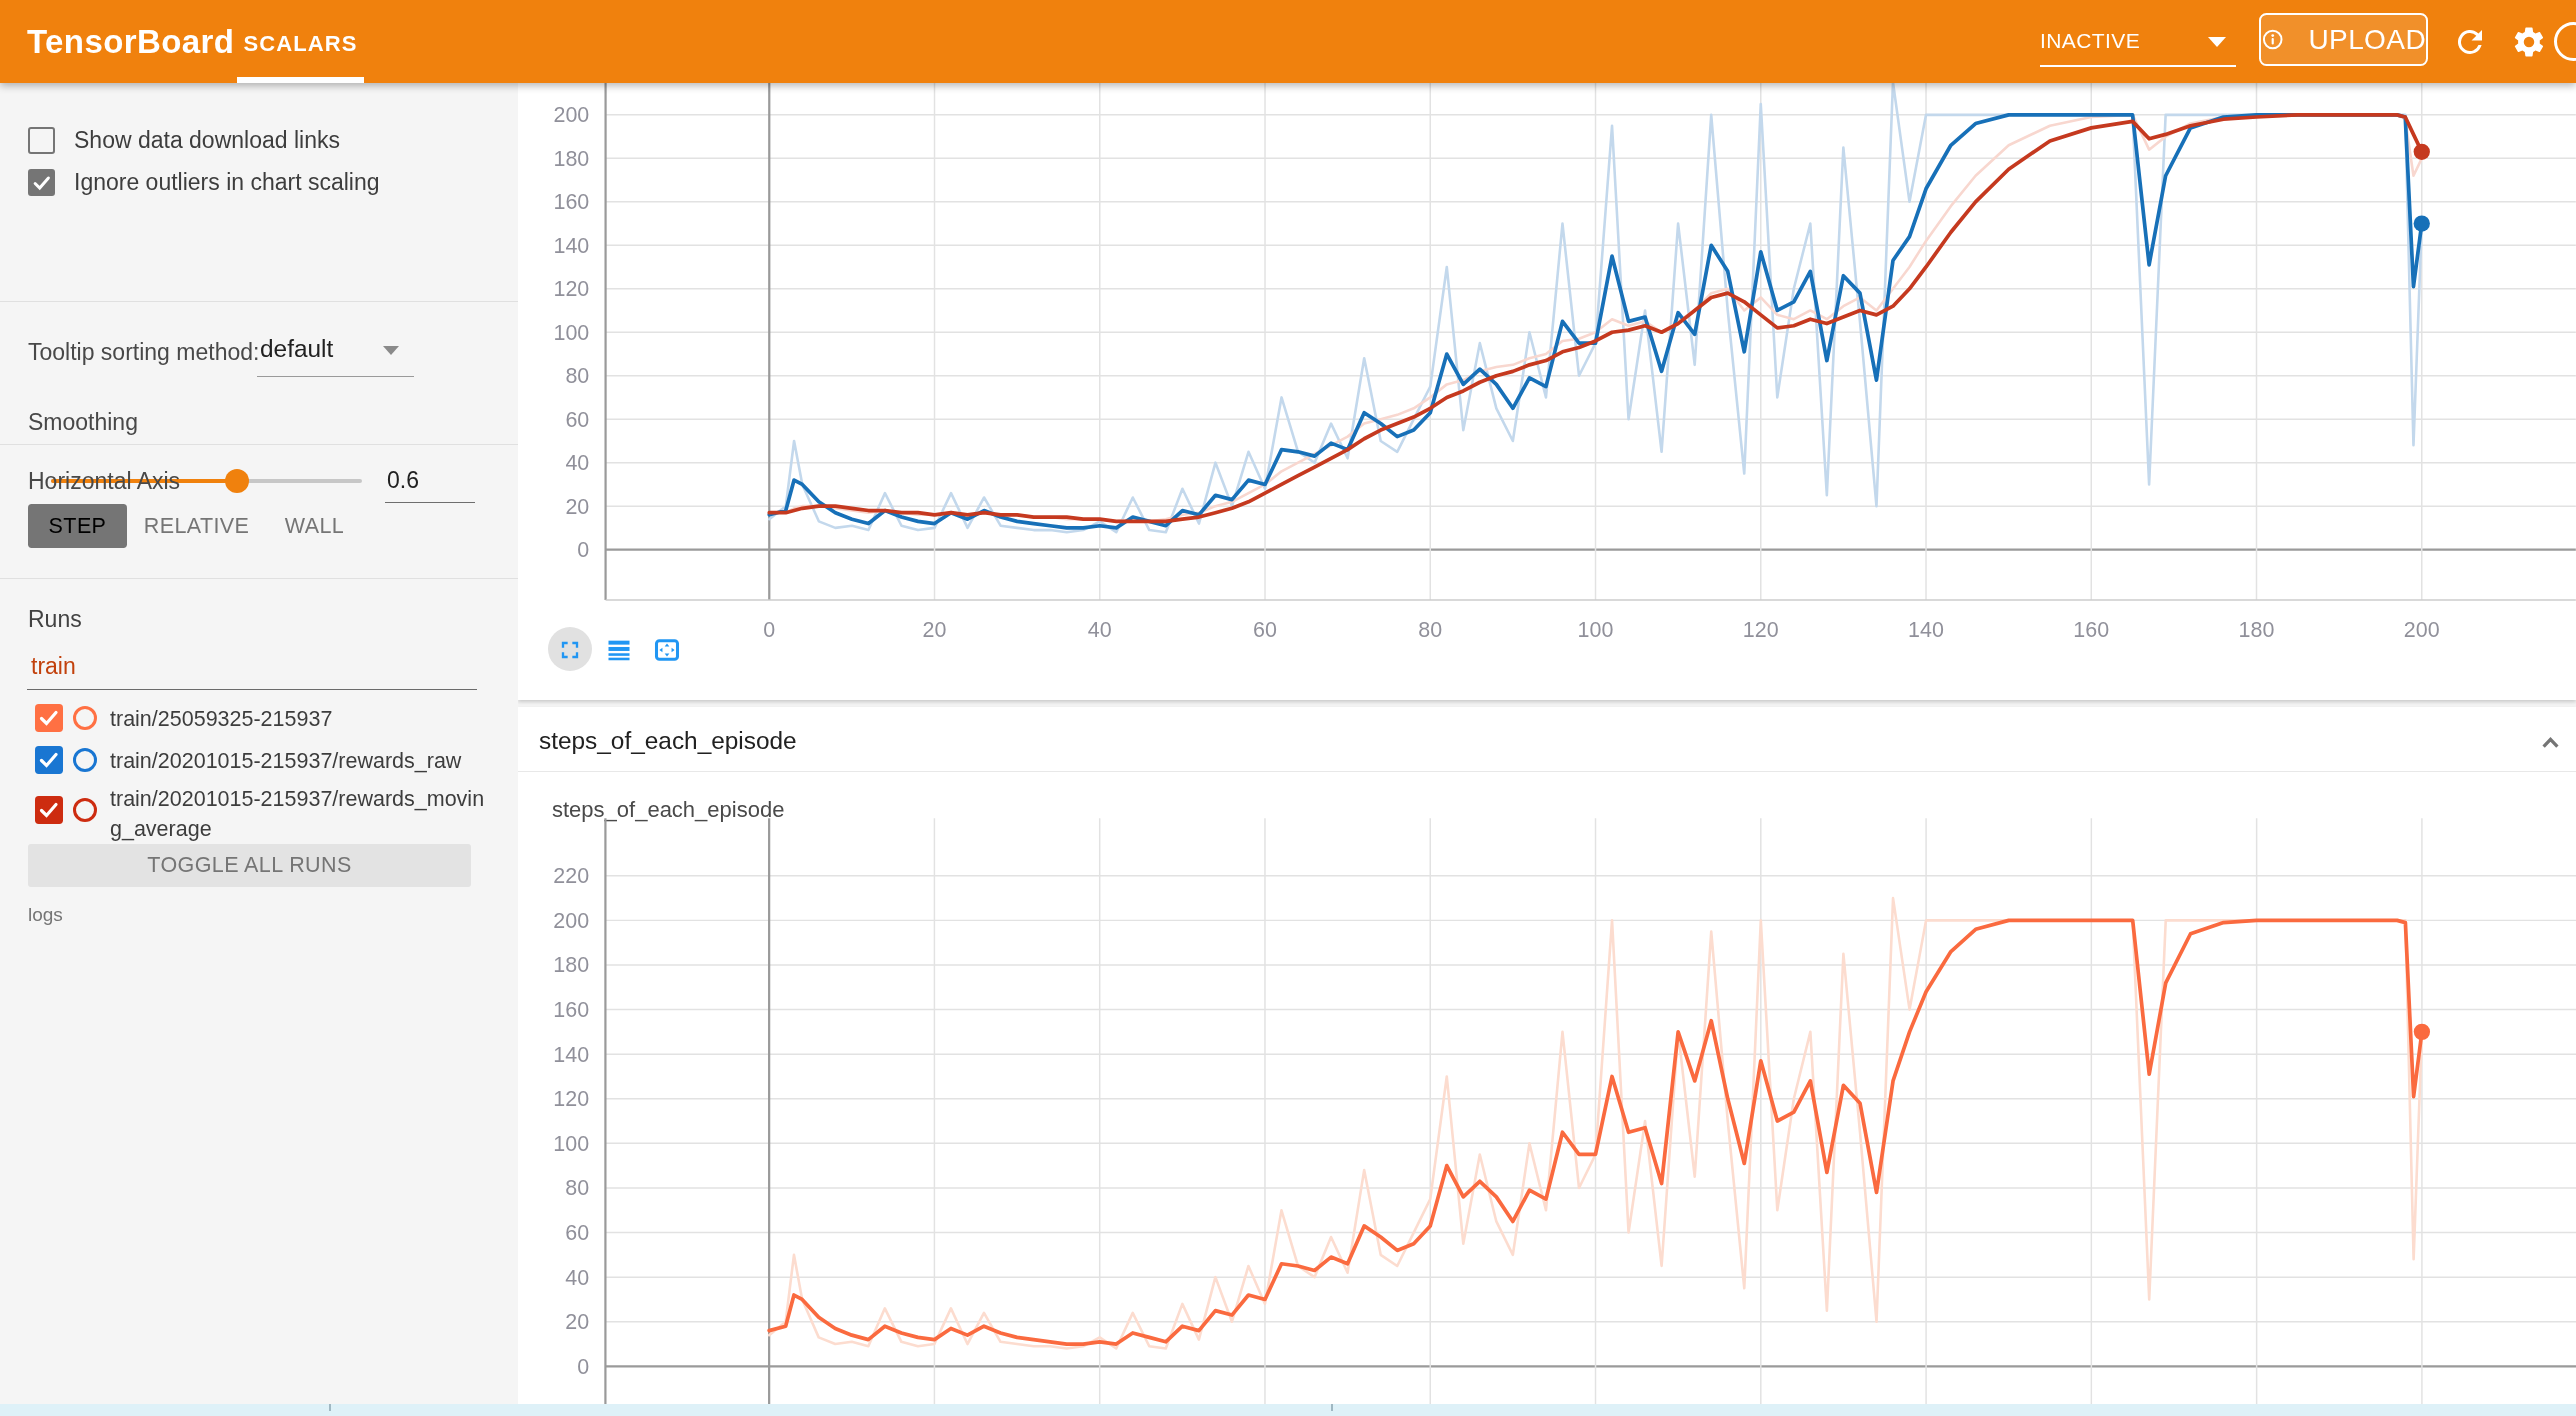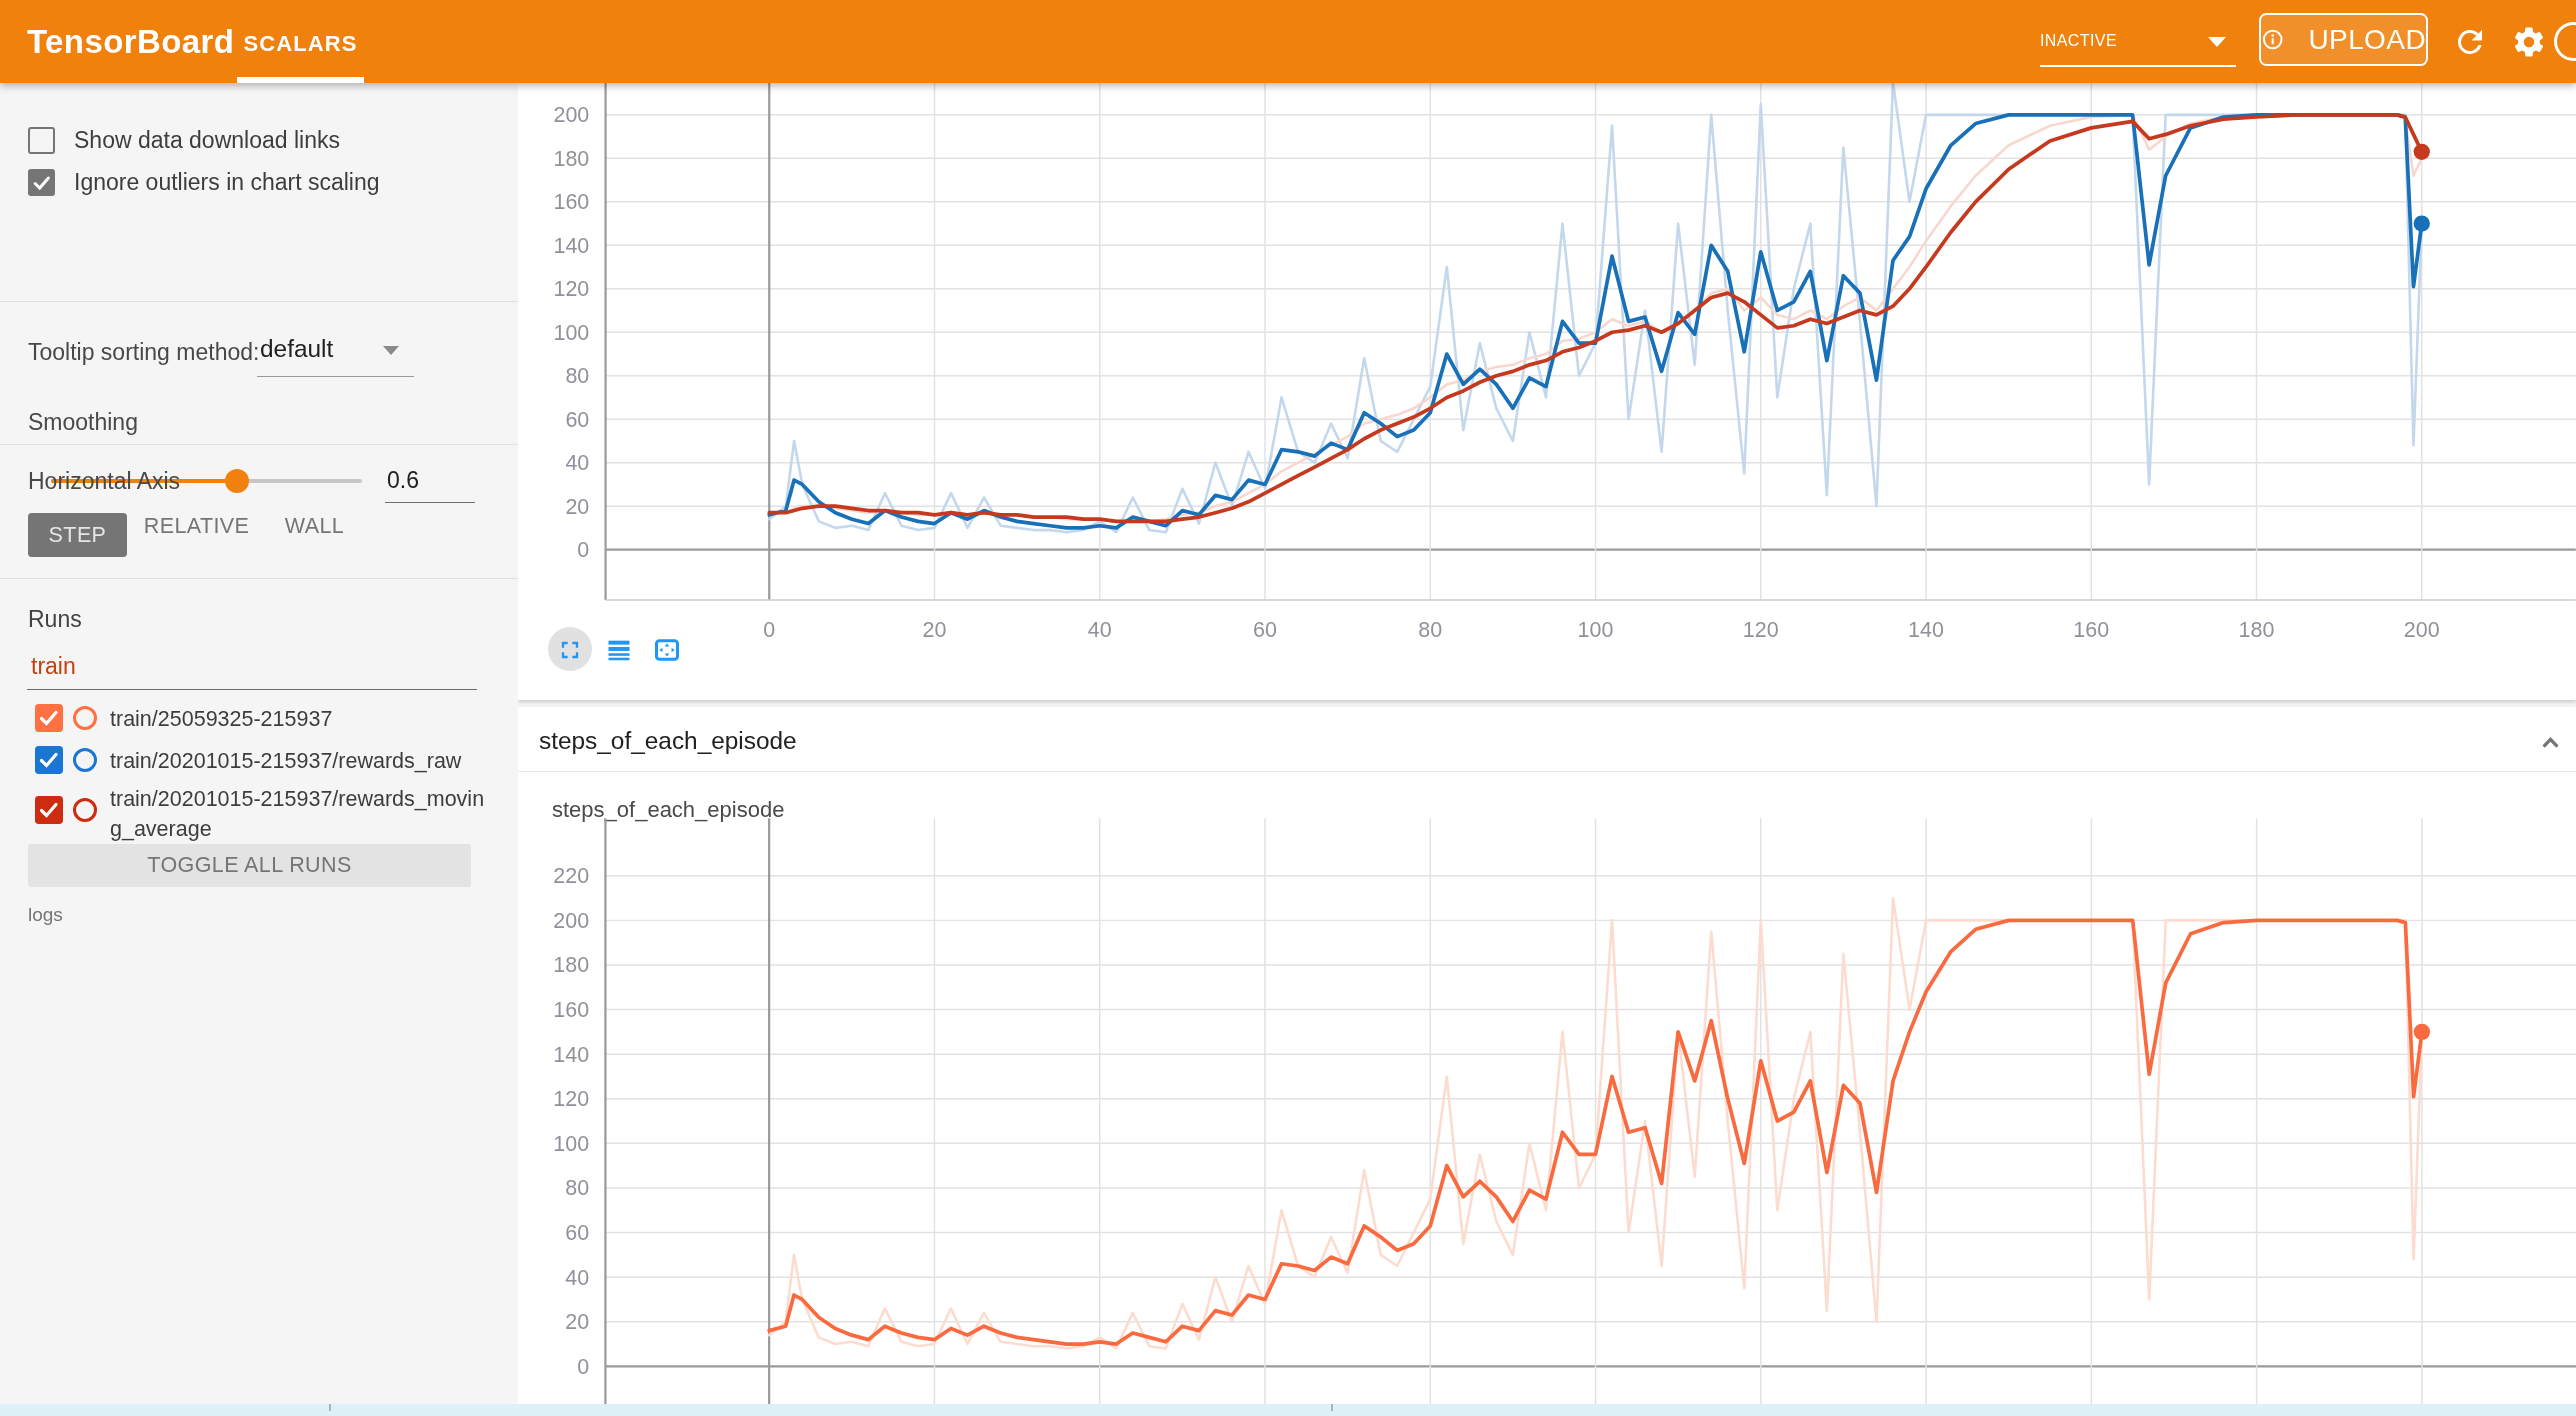--- a/index.html
+++ b/index.html
@@ -7,21 +7,21 @@
        font-family:"Liberation Sans", sans-serif; -webkit-font-smoothing:antialiased;}
   
   #header{position:absolute;left:0;top:0;width:2576px;height:83px;background:#f0810d;z-index:30;
           box-shadow:0 3px 7.4px rgba(0,0,0,.28);}
   .app-title{position:absolute;left:27px;top:0;height:83px;line-height:83px;color:#fff;
              font-size:33px;font-weight:bold;letter-spacing:0.4px;}
   .tab{position:absolute;left:237px;top:0;width:127px;height:83px;line-height:87px;text-align:center;
        color:#fff;font-size:22px;letter-spacing:1.1px;font-weight:bold;}
   .tab-underline{position:absolute;left:237px;top:77px;width:127px;height:6px;background:#fff;}
   .status-select{position:absolute;left:2040px;top:15px;width:196px;height:52px;color:#fff;
-                 font-size:16px;line-height:52px;letter-spacing:0.4px;}
+                 font-size:21px;line-height:52px;letter-spacing:0.4px;}
   .status-underline{position:absolute;left:0;top:50px;width:196px;height:2.2px;background:#fff;}
   .dd-arrow-white{position:absolute;right:10.4px;top:22px;width:0;height:0;
                   border-left:9px solid transparent;border-right:9px solid transparent;border-top:10.4px solid #fff;}
   .upload-btn{position:absolute;left:2259px;top:13.3px;width:169px;height:53px;border:2.2px solid #fff;border-radius:7.4px;
               background:rgba(255,255,255,.12);color:#fff;font-size:28px;letter-spacing:0.4px;
               display:flex;align-items:center;justify-content:center;gap:24px;box-sizing:border-box;cursor:pointer;}
   .hdr-icon{position:absolute;top:24px;width:36px;height:36px;cursor:pointer;}
   .help-partial{position:absolute;left:2554px;top:22px;width:39px;height:39px;border:3px solid #fff;border-radius:50%;box-sizing:border-box;}
   
   #sidebar{position:absolute;left:0;top:83px;width:518px;height:1333px;background:#f5f5f5;z-index:5;}
@@ -32,21 +32,21 @@
   .cb-label{position:absolute;left:74px;color:#3d3d3d;font-size:23px;}
   .sb-divider{position:absolute;left:0;width:518px;height:0;border-top:1.5px solid #e0e0e0;}
   .dd-value{position:absolute;color:#212121;font-size:24.4px;}
   .dd-arrow-gray{position:absolute;width:0;height:0;border-left:8.1px solid transparent;border-right:8.1px solid transparent;border-top:9.6px solid #8a8a8a;}
   .underline{position:absolute;height:0;border-top:1.5px solid #9a9a9a;}
   .slider-track{position:absolute;left:51px;top:396px;width:311px;height:3.7px;background:#c7c7c7;border-radius:2.2px;}
   .slider-fill{position:absolute;left:0;top:0;height:3.7px;width:187px;background:#f0810d;border-radius:2.2px;}
   .slider-thumb{position:absolute;left:225px;top:386px;width:24px;height:24px;border-radius:50%;background:#f0810d;cursor:pointer;}
   .axis-btn{position:absolute;top:421px;height:44px;border-radius:3.7px;color:#757575;font-size:21.5px;letter-spacing:0.4px;
             display:flex;align-items:center;justify-content:center;cursor:pointer;}
-  .axis-btn.sel{background:#757575;color:#e5e5e5;margin-top:9px;}
+  .axis-btn.sel{background:#757575;color:#000000;}
   .run-cb{position:absolute;left:35px;width:28px;height:28px;border-radius:3.7px;cursor:pointer;}
   .run-circle{position:absolute;left:73px;width:24px;height:24px;border-radius:50%;border:3px solid;box-sizing:border-box;background:transparent;}
   .run-label{position:absolute;left:110px;width:378px;color:#3d3d3d;font-size:21.5px;line-height:30px;word-break:break-all;}
   #toggle-all{position:absolute;left:28px;top:761px;width:443px;height:43px;background:#e3e3e3;border-radius:3px;
               color:#757575;font-size:21.5px;letter-spacing:0.4px;display:flex;align-items:center;justify-content:center;cursor:pointer;}
   
   .card{position:absolute;left:518px;width:2058px;background:#fff;box-shadow:0 1.5px 3.7px rgba(0,0,0,.18);}
   #card1{top:83px;height:617px;}
   #card2{top:707px;height:709px;}
   .chart-svg{position:absolute;left:0;top:0;}

